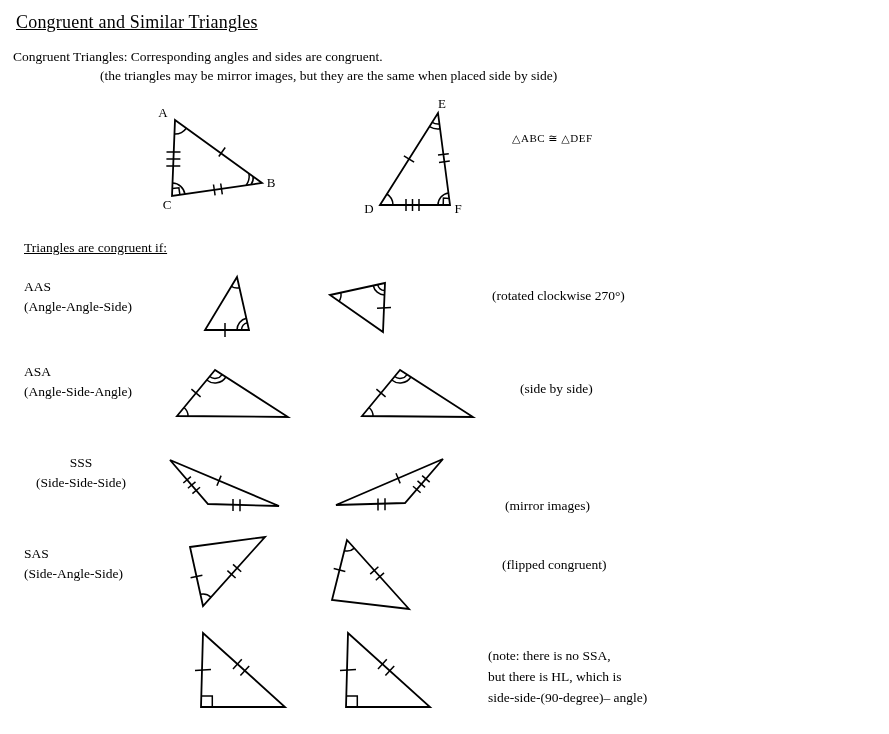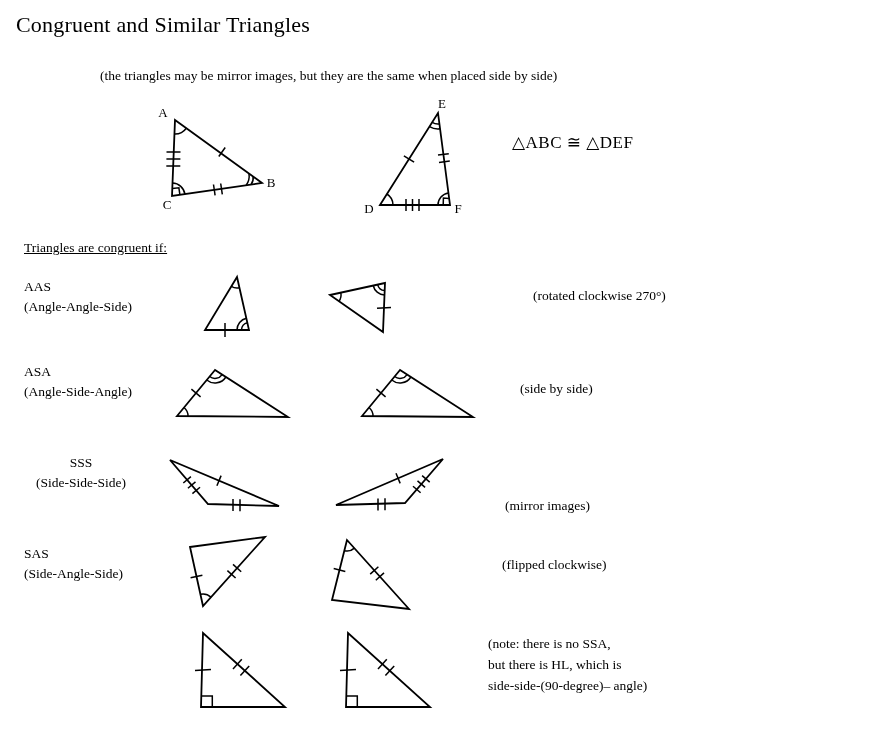--- a/index.html
+++ b/index.html
@@ -1,37 +1,38 @@
 <!DOCTYPE html>
 <html><head>
 <meta charset="utf-8">
 <style>
   html,body{margin:0;padding:0;background:#fff;}
   #page{position:relative;width:889px;height:734px;background:#fff;overflow:hidden;
         font-family:"Liberation Serif","DejaVu Serif",serif;color:#000;}
   .abs{position:absolute;}
-  .title{font-size:22px;letter-spacing:.2px;}
+  .title{font-size:18px;text-decoration:underline;letter-spacing:.2px;}
   .body-text{font-size:13.5px;}
   .section-heading{font-size:13.5px;text-decoration:underline;}
-  .statement{font-size:17px;letter-spacing:.5px;}
+  .statement{font-size:11px;letter-spacing:.5px;}
   .row-label{font-size:13.5px;line-height:20px;}
   .row-abbr{white-space:pre;}
   .note{font-size:13.5px;}
-  .note-multi{font-size:13.5px;line-height:21px;}
+  .note-multi{font-size:13.5px;line-height:21px;margin-top:12px;}
   svg{display:block;overflow:visible;}
   svg polygon{fill:none;stroke:#000;stroke-width:1.8;stroke-linejoin:miter;}
   svg line, svg path{fill:none;stroke:#000;stroke-width:1.5;stroke-linecap:butt;}
   svg text{font-family:"Liberation Serif","DejaVu Serif",serif;font-size:13px;fill:#000;}
 </style>
 </head>
 <body>
 
 <div id="page">
 
   <div class="abs title" style="left:16px;top:12px;">Congruent and Similar Triangles</div>
+  <div class="abs body-text" style="left:13px;top:49px;">Congruent Triangles: Corresponding angles and sides are congruent.</div>
   <div class="abs body-text" style="left:100px;top:68px;">(the triangles may be mirror images, but they are the same when placed side by side)</div>
 
   <svg class="abs" style="left:150px;top:100px;" width="130" height="115">
     <polygon points="25,20 112,83 22,96"></polygon>
     <g>
       <line x1="16.5" y1="52" x2="30.5" y2="52"></line>
       <line x1="16.4" y1="59" x2="30.4" y2="59"></line>
       <line x1="16.3" y1="66" x2="30.3" y2="66"></line>
       <line x1="68.8" y1="56.5" x2="75.2" y2="47.5"></line>
       <line x1="65.1" y1="95.3" x2="63.5" y2="84.5"></line>
@@ -86,21 +87,21 @@
     <path d="M51.4,50.2 A12,12 0 0 0 42,62"></path>
     <path d="M52.4,54.7 A7.5,7.5 0 0 0 46.5,62"></path>
   </svg>
   <svg class="abs" style="left:322px;top:272px;" width="72" height="66">
     <polygon points="8,23 63,11 61,60"></polygon>
     <line x1="55" y1="36.2" x2="69" y2="35.4"></line>
     <path d="M18.8,20.7 A11,11 0 0 1 17,29.3"></path>
     <path d="M51.2,13.5 A12,12 0 0 0 62.5,23"></path>
     <path d="M55.7,12.6 A7.5,7.5 0 0 0 62.7,18.5"></path>
   </svg>
-  <div class="abs note" style="left:533px;top:288px;text-align:center;">(rotated clockwise 270°)</div>
+  <div class="abs note" style="left:492px;top:288px;text-align:center;">(rotated clockwise 270°)</div>
 
   <div class="abs row-label" style="left:24px;top:362px;">
     <div class="row-abbr">ASA</div>
     <div>(Angle-Side-Angle)</div>
   </div>
   <svg class="abs" style="left:168px;top:355px;" width="125" height="65">
     <polygon points="47,15 9,61 120,62"></polygon>
     <line x1="32.6" y1="41.8" x2="23.4" y2="34.2"></line>
     <path d="M38.7,25 A13,13 0 0 0 57.9,22"></path>
     <path d="M41.6,21.5 A8.5,8.5 0 0 0 54.1,19.6"></path>
@@ -150,21 +151,21 @@
     <line x1="56.2" y1="41.8" x2="48" y2="34.4"></line>
     <path d="M15.4,64.2 A12,12 0 0 1 26,67.1"></path>
   </svg>
   <svg class="abs" style="left:325px;top:532px;" width="95" height="85">
     <polygon points="22,8 7,68 84,77"></polygon>
     <line x1="20.3" y1="39.4" x2="8.7" y2="36.6"></line>
     <line x1="53.4" y1="34.7" x2="45.2" y2="42.1"></line>
     <line x1="59" y1="40.9" x2="50.8" y2="48.3"></line>
     <path d="M19.4,18.7 A11,11 0 0 0 29.4,16.1"></path>
   </svg>
-  <div class="abs note" style="left:502px;top:557px;">(flipped clockwise)</div>
+  <div class="abs note" style="left:502px;top:557px;">(flipped congruent)</div>
 
   <svg class="abs" style="left:193px;top:628px;" width="95" height="85">
     <polygon points="10,5 8,79 92,79"></polygon>
     <line x1="2" y1="42.5" x2="18" y2="41.5"></line>
     <line x1="48.8" y1="31.3" x2="40" y2="40.9"></line>
     <line x1="56.2" y1="37.9" x2="47.4" y2="47.5"></line>
     <path d="M8.3,68 L19.3,68 L19.3,79"></path>
   </svg>
   <svg class="abs" style="left:338px;top:628px;" width="95" height="85">
     <polygon points="10,5 8,79 92,79"></polygon>

